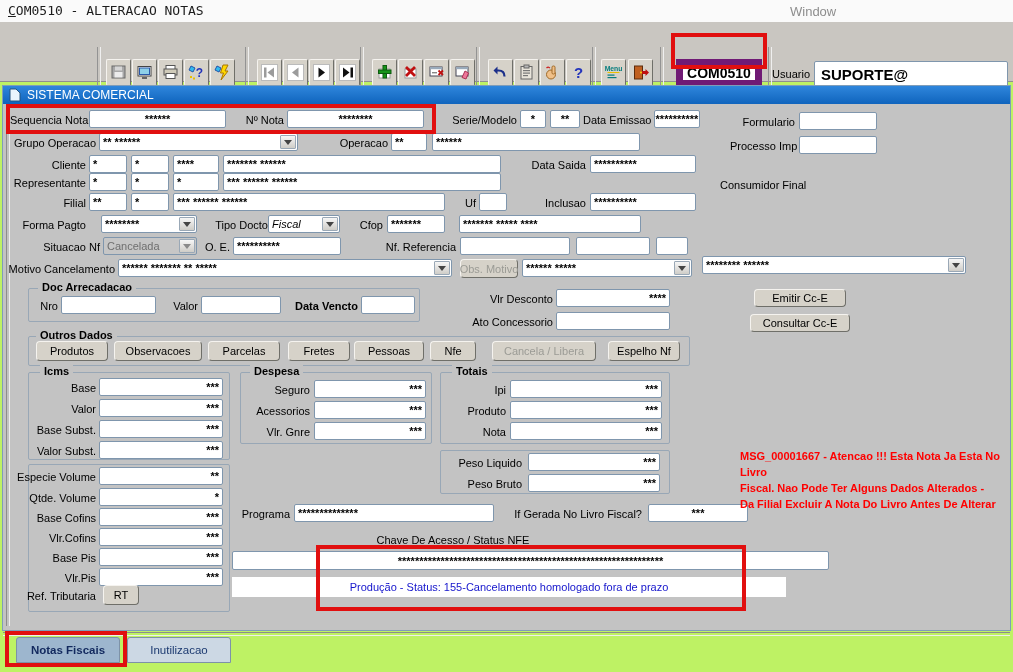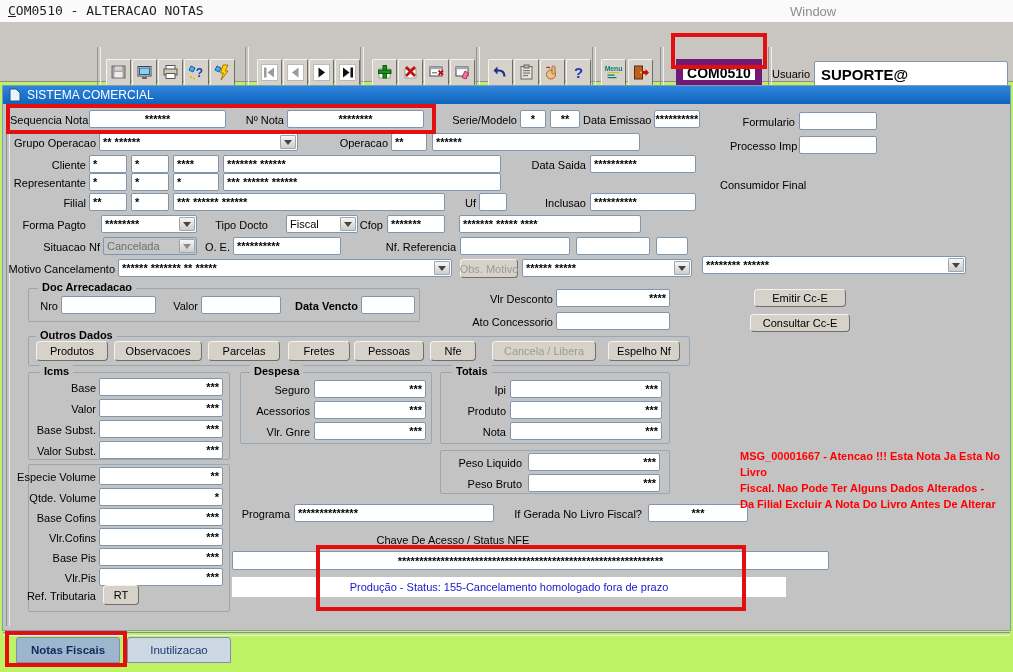--- a/index.html
+++ b/index.html
@@ -317,21 +317,21 @@
   <div class="fld" style="left:479px;top:193px;width:28px;"></div>
   <div class="lbl" style="left:540px;top:197px;width:46px;">Inclusao</div>
   <div class="fld" style="left:590px;top:193px;width:106px;">**********</div>
 
   <div class="lbl" style="left:22px;top:219px;width:64px;">Forma Pagto</div>
   <div class="fld combo" style="left:101px;top:215px;width:96px;">
       <span>********</span>
       <span class="arrow"></span>
     </div>
   <div class="lbl" style="left:212px;top:219px;width:56px;">Tipo Docto</div>
-  <div class="fld combo nb" style="left:286px;top:215px;width:72px;">
+  <div class="fld combo nb" style="left:268px;top:215px;width:72px;font-style:italic;">
       <span>Fiscal</span>
       <span class="arrow"></span>
     </div>
   <div class="lbl" style="left:357px;top:219px;width:26px;">Cfop</div>
   <div class="fld" style="left:387px;top:215px;width:58px;">*******</div>
   <div class="fld" style="left:459px;top:215px;width:182px;">******* ***** ****</div>
 
   <div class="lbl" style="left:36px;top:241px;width:64px;">Situacao Nf</div>
   <div class="fld combo dis nb" style="left:103px;top:237px;width:94px;">
       <span>Cancelada</span>

